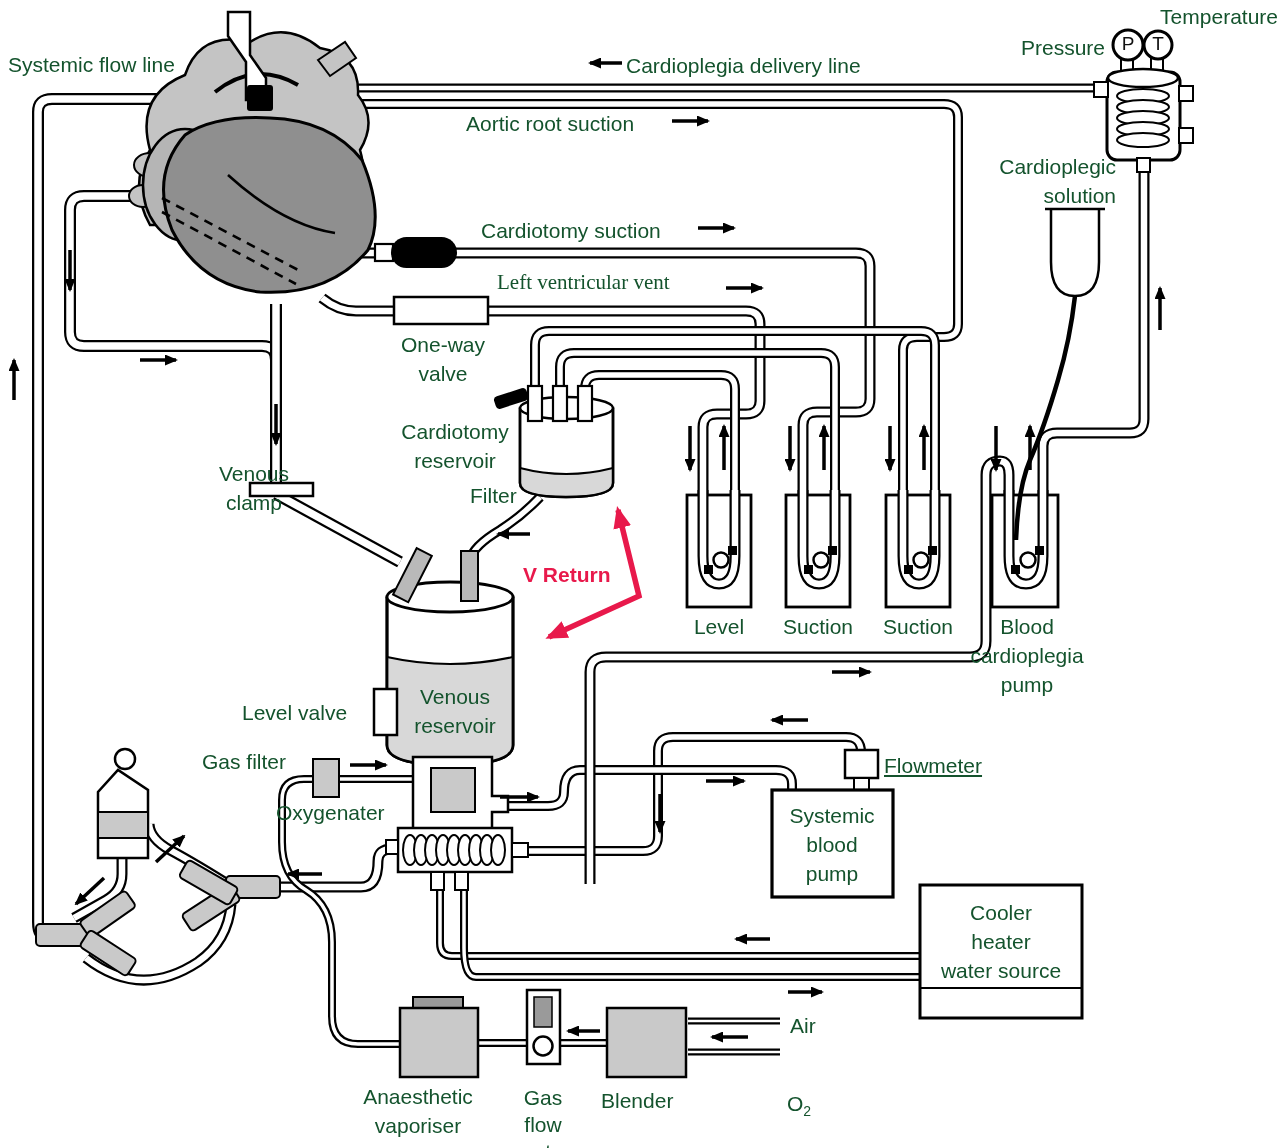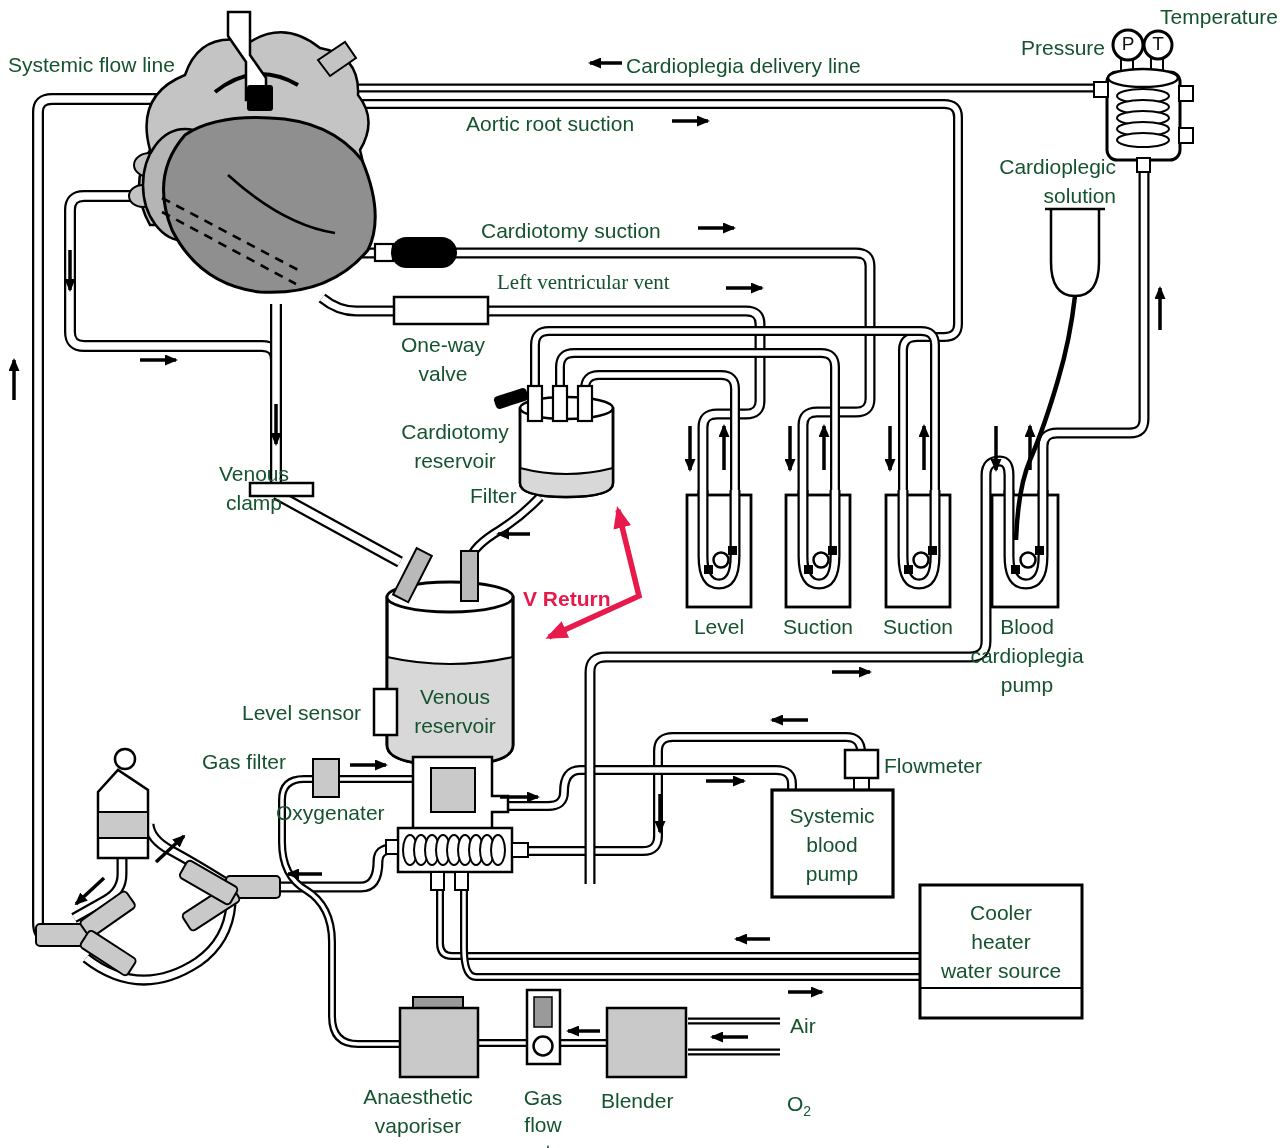--- a/index.html
+++ b/index.html
@@ -314,33 +314,33 @@
 <div class="lbl rgt" style="left:1005px;top:33px;width:100px;">Pressure</div>
 <div class="gauge" style="left:1113px;top:33px;">P</div>
 <div class="gauge" style="left:1143px;top:33px;">T</div>
 <div class="lbl rgt" style="left:970px;top:152px;width:146px;">Cardioplegic
 solution</div>
 <div class="lbl ctr" style="left:385px;top:417px;width:140px;">Cardiotomy
 reservoir</div>
 <div class="lbl" style="left:470px;top:481px;width:70px;">Filter</div>
 <div class="lbl ctr" style="left:204px;top:459px;width:100px;">Venous
 clamp</div>
-<div class="lbl red" style="left:523px;top:560px;width:110px;margin-top:24px;">V Return</div>
+<div class="lbl red" style="left:523px;top:560px;width:110px;">V Return</div>
 <div class="lbl ctr" style="left:684px;top:612px;width:70px;">Level</div>
 <div class="lbl ctr" style="left:778px;top:612px;width:80px;">Suction</div>
 <div class="lbl ctr" style="left:878px;top:612px;width:80px;">Suction</div>
 <div class="lbl ctr" style="left:957px;top:612px;width:140px;">Blood
 cardioplegia
 pump</div>
-<div class="lbl" style="left:242px;top:698px;width:140px;">Level sensor</div>
+<div class="lbl" style="left:242px;top:698px;width:140px;">Level valve</div>
 <div class="lbl ctr" style="left:395px;top:682px;width:120px;">Venous
 reservoir</div>
 <div class="lbl" style="left:202px;top:747px;width:110px;">Gas filter</div>
 <div class="lbl" style="left:276px;top:798px;width:140px;">Oxygenater</div>
-<div class="lbl" style="left:884px;top:751px;width:120px;">Flowmeter</div>
+<div class="lbl" style="left:884px;top:751px;width:120px;text-decoration:underline;">Flowmeter</div>
 <div class="lbl ctr" style="left:777px;top:801px;width:110px;">Systemic
 blood
 pump</div>
 <div class="lbl ctr" style="left:921px;top:898px;width:160px;">Cooler
 heater
 water source</div>
 <div class="lbl" style="left:790px;top:1011px;width:60px;">Air</div>
 <div class="lbl" style="left:787px;top:1041px;width:60px;margin-top:48px;"><span>O</span><span class="sub">2</span></div>
 <div class="lbl" style="left:601px;top:1086px;width:110px;">Blender</div>
 <div class="lbl ctr" style="left:503px;top:1066px;width:80px;line-height:27px;margin-top:18px;">Gas

